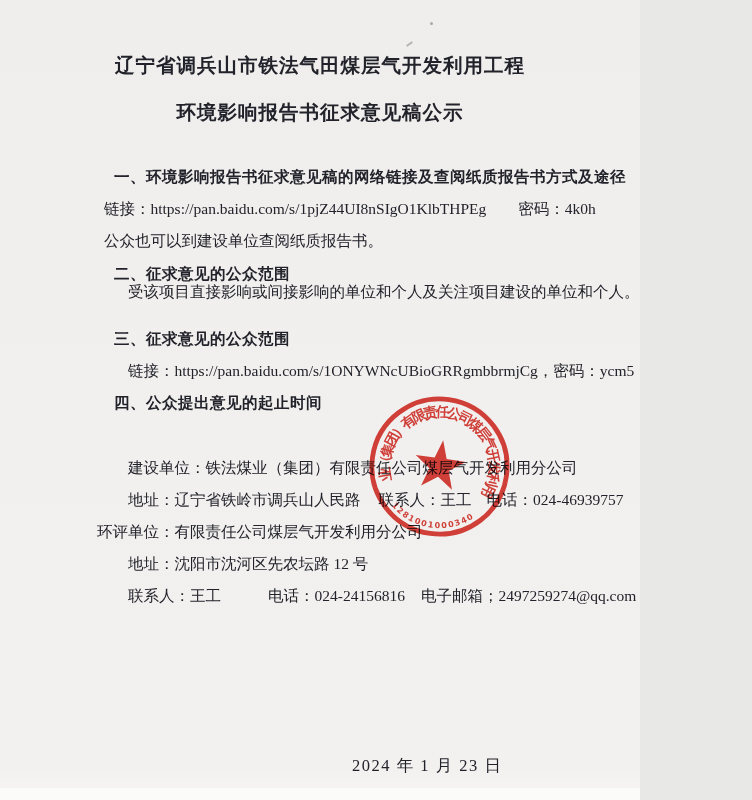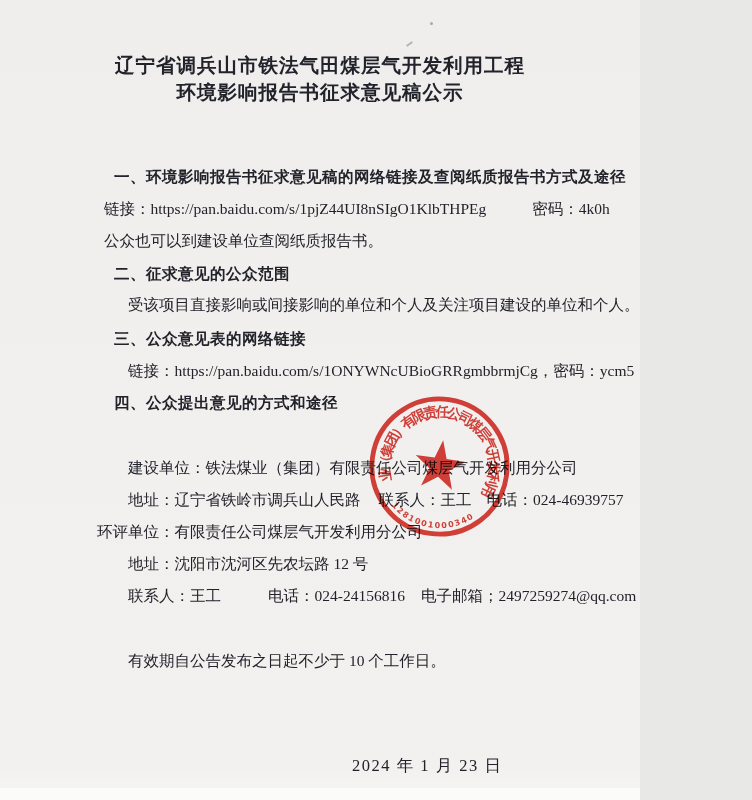--- a/index.html
+++ b/index.html
@@ -10,28 +10,28 @@
   }
   .page{
     position:relative;width:640px;height:800px;overflow:hidden;
     background:linear-gradient(180deg,#efeeec 0%,#f1f0ee 55%,#f2f1ef 96%,#f7f6f4 100%);
     color:#22222b;
   }
   .bottom-edge{position:absolute;left:0;right:0;bottom:0;height:12px;background:#fbfbfa;}
   .title{position:absolute;left:0;right:0;text-align:center;font-weight:bold;
          font-size:19.5px;letter-spacing:1px;white-space:nowrap;}
   .t1{top:52px;}
-  .t2{top:79px;}
+  .t2{top:99px;}
   .line{position:absolute;white-space:nowrap;font-size:15.5px;line-height:22px;}
   .heading{font-weight:bold;letter-spacing:0.5px;}
   .lh{left:114px;}
   .l0{left:104px;}
   .li{left:128px;}
   .le{left:97px;}
-  .gap-pwd{margin-left:46px;}
+  .gap-pwd{margin-left:32px;}
   .gap-a{margin-left:18px;}
   .gap-b{margin-left:15px;}
   .gap-c{margin-left:47px;}
   .gap-d{margin-left:16px;}
   .date-line{position:absolute;left:352px;top:755px;font-size:16.5px;letter-spacing:1.5px;white-space:nowrap;text-align:center;}
   .speck1{position:absolute;left:430px;top:22px;width:3px;height:3px;background:#8a8a90;border-radius:50%;opacity:.7;}
   .speck2{position:absolute;left:406px;top:43px;width:7px;height:2px;background:#9a9aa0;transform:rotate(-35deg);opacity:.7;}
   .seal{
     position:absolute;left:365px;top:393px;width:149px;height:147px;
     transform:rotate(8deg);opacity:.87;mix-blend-mode:multiply;z-index:5;
@@ -52,37 +52,36 @@
   <div class="title t1">辽宁省调兵山市铁法气田煤层气开发利用工程</div>
   <div class="title t2">环境影响报告书征求意见稿公示</div>
 
   <div class="line heading lh" style="top:166px">一、环境影响报告书征求意见稿的网络链接及查阅纸质报告书方式及途径</div>
   <div class="line l0" style="top:198px">
     <span>链接：https://pan.baidu.com/s/1pjZ44UI8nSIgO1KlbTHPEg</span><span class="gap-pwd">密码：4k0h</span>
   </div>
   <div class="line l0" style="top:230px">公众也可以到建设单位查阅纸质报告书。</div>
 
   <div class="line heading lh" style="top:263px">二、征求意见的公众范围</div>
-  <div class="line li" style="top:294px">受该项目直接影响或间接影响的单位和个人及关注项目建设的单位和个人。</div>
+  <div class="line li" style="top:281px">受该项目直接影响或间接影响的单位和个人及关注项目建设的单位和个人。</div>
 
-  <div class="line heading lh" style="top:328px">三、公众意见表的网络链接</div>
+  <div class="line heading lh" style="top:328px">三、征求意见的公众范围</div>
   <div class="line li" style="top:360px">链接：https://pan.baidu.com/s/1ONYWNcUBioGRRgmbbrmjCg，密码：ycm5</div>
 
-  <div class="line heading lh" style="top:392px">四、公众提出意见的方式和途径</div>
+  <div class="line heading lh" style="top:392px">四、公众提出意见的起止时间</div>
   <div class="line li" style="top:457px">建设单位：铁法煤业（集团）有限责任公司煤层气开发利用分公司</div>
   <div class="line li" style="top:489px">
     <span>地址：辽宁省铁岭市调兵山人民路</span><span class="gap-a">联系人：王工</span><span class="gap-b">电话：024-46939757</span>
   </div>
   <div class="line le" style="top:521px">环评单位：有限责任公司煤层气开发利用分公司</div>
   <div class="line li" style="top:553px">地址：沈阳市沈河区先农坛路 12 号</div>
   <div class="line li" style="top:585px">
     <span>联系人：王工</span><span class="gap-c">电话：024-24156816</span><span class="gap-d">电子邮箱；2497259274@qq.com</span>
   </div>
 
-  <div class="line li" style="top:650px">有效期自公告发布之日起不少于 10 个工作日。</div>
 
   <div class="date-line">2024 年 1 月 23 日</div>
 
   <svg class="seal" viewBox="0 0 200 200" aria-hidden="true">
     <defs>
       <path id="ringPath" d="M 41.1,134 A 68,68 0 1 1 158.9,134" fill="none"></path>
       <path id="serialPath" d="M 35.7,154 A 84,84 0 0 0 164.3,154" fill="none"></path>
     </defs>
     <circle cx="100" cy="100" r="92" fill="none" stroke="#d7261e" stroke-width="6.5"></circle>
     <text class="ring-text" text-anchor="middle">

